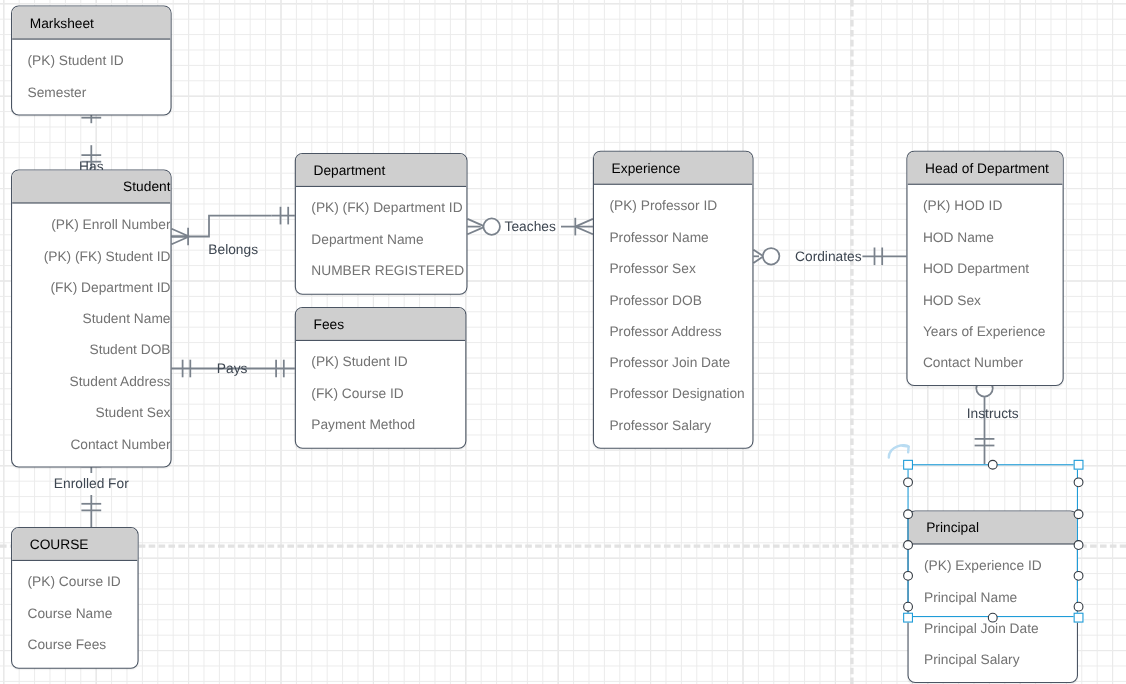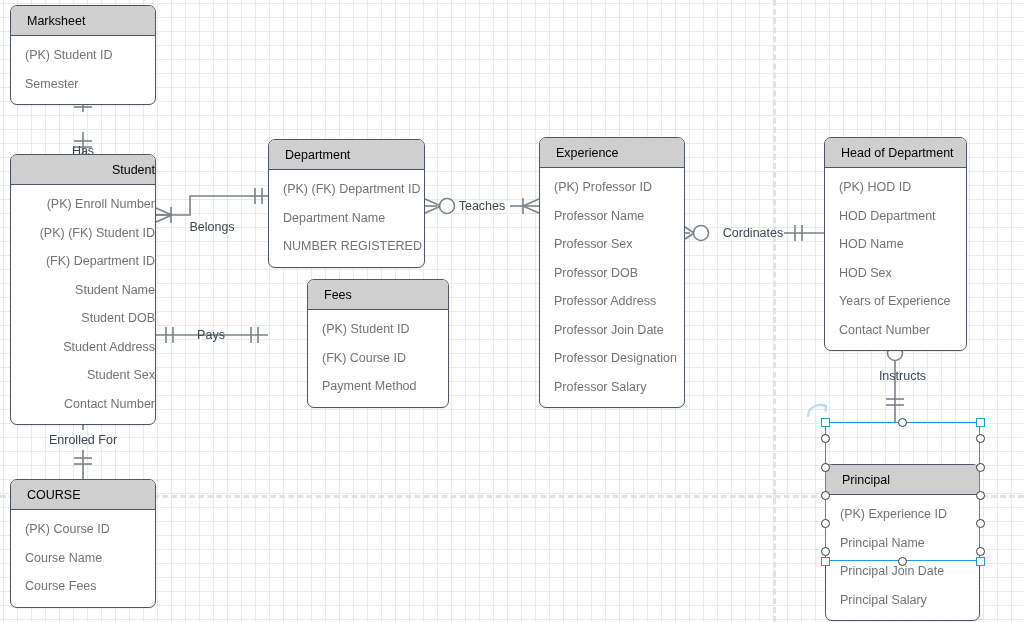--- a/index.html
+++ b/index.html
@@ -193,39 +193,39 @@
       <div class="attr">(PK) (FK) Student ID</div>
       <div class="attr">(FK) Department ID</div>
       <div class="attr">Student Name</div>
       <div class="attr">Student DOB</div>
       <div class="attr">Student Address</div>
       <div class="attr">Student Sex</div>
       <div class="attr">Contact Number</div>
     </div>
   </div>
 
-  <div class="entity" style="left:10px; top:479px; width:146px;">
+  <div class="entity" style="left:10px; top:479px; width:116px;">
     <div class="entity-header">COURSE</div>
     <div class="entity-body">
       <div class="attr">(PK) Course ID</div>
       <div class="attr">Course Name</div>
       <div class="attr">Course Fees</div>
     </div>
   </div>
 
   <div class="entity" style="left:268px; top:139px; width:157px;">
     <div class="entity-header">Department</div>
     <div class="entity-body">
       <div class="attr">(PK) (FK) Department ID</div>
       <div class="attr">Department Name</div>
       <div class="attr">NUMBER REGISTERED</div>
     </div>
   </div>
 
-  <div class="entity" style="left:268px; top:279px; width:142px;margin-left:39px;">
+  <div class="entity" style="left:268px; top:279px; width:156px;">
     <div class="entity-header">Fees</div>
     <div class="entity-body">
       <div class="attr">(PK) Student ID</div>
       <div class="attr">(FK) Course ID</div>
       <div class="attr">Payment Method</div>
     </div>
   </div>
 
   <div class="entity" style="left:539px; top:137px; width:146px;">
     <div class="entity-header">Experience</div>
@@ -238,22 +238,22 @@
       <div class="attr">Professor Join Date</div>
       <div class="attr">Professor Designation</div>
       <div class="attr">Professor Salary</div>
     </div>
   </div>
 
   <div class="entity" style="left:824px; top:137px; width:143px;">
     <div class="entity-header">Head of Department</div>
     <div class="entity-body">
       <div class="attr">(PK) HOD ID</div>
+      <div class="attr">HOD Name</div>
       <div class="attr">HOD Department</div>
-      <div class="attr">HOD Name</div>
       <div class="attr">HOD Sex</div>
       <div class="attr">Years of Experience</div>
       <div class="attr">Contact Number</div>
     </div>
   </div>
 
   <div class="entity" style="left:825px; top:422px; width:155px;margin-top:42px;">
     <div class="entity-header">Principal</div>
     <div class="entity-body">
       <div class="attr">(PK) Experience ID</div>

